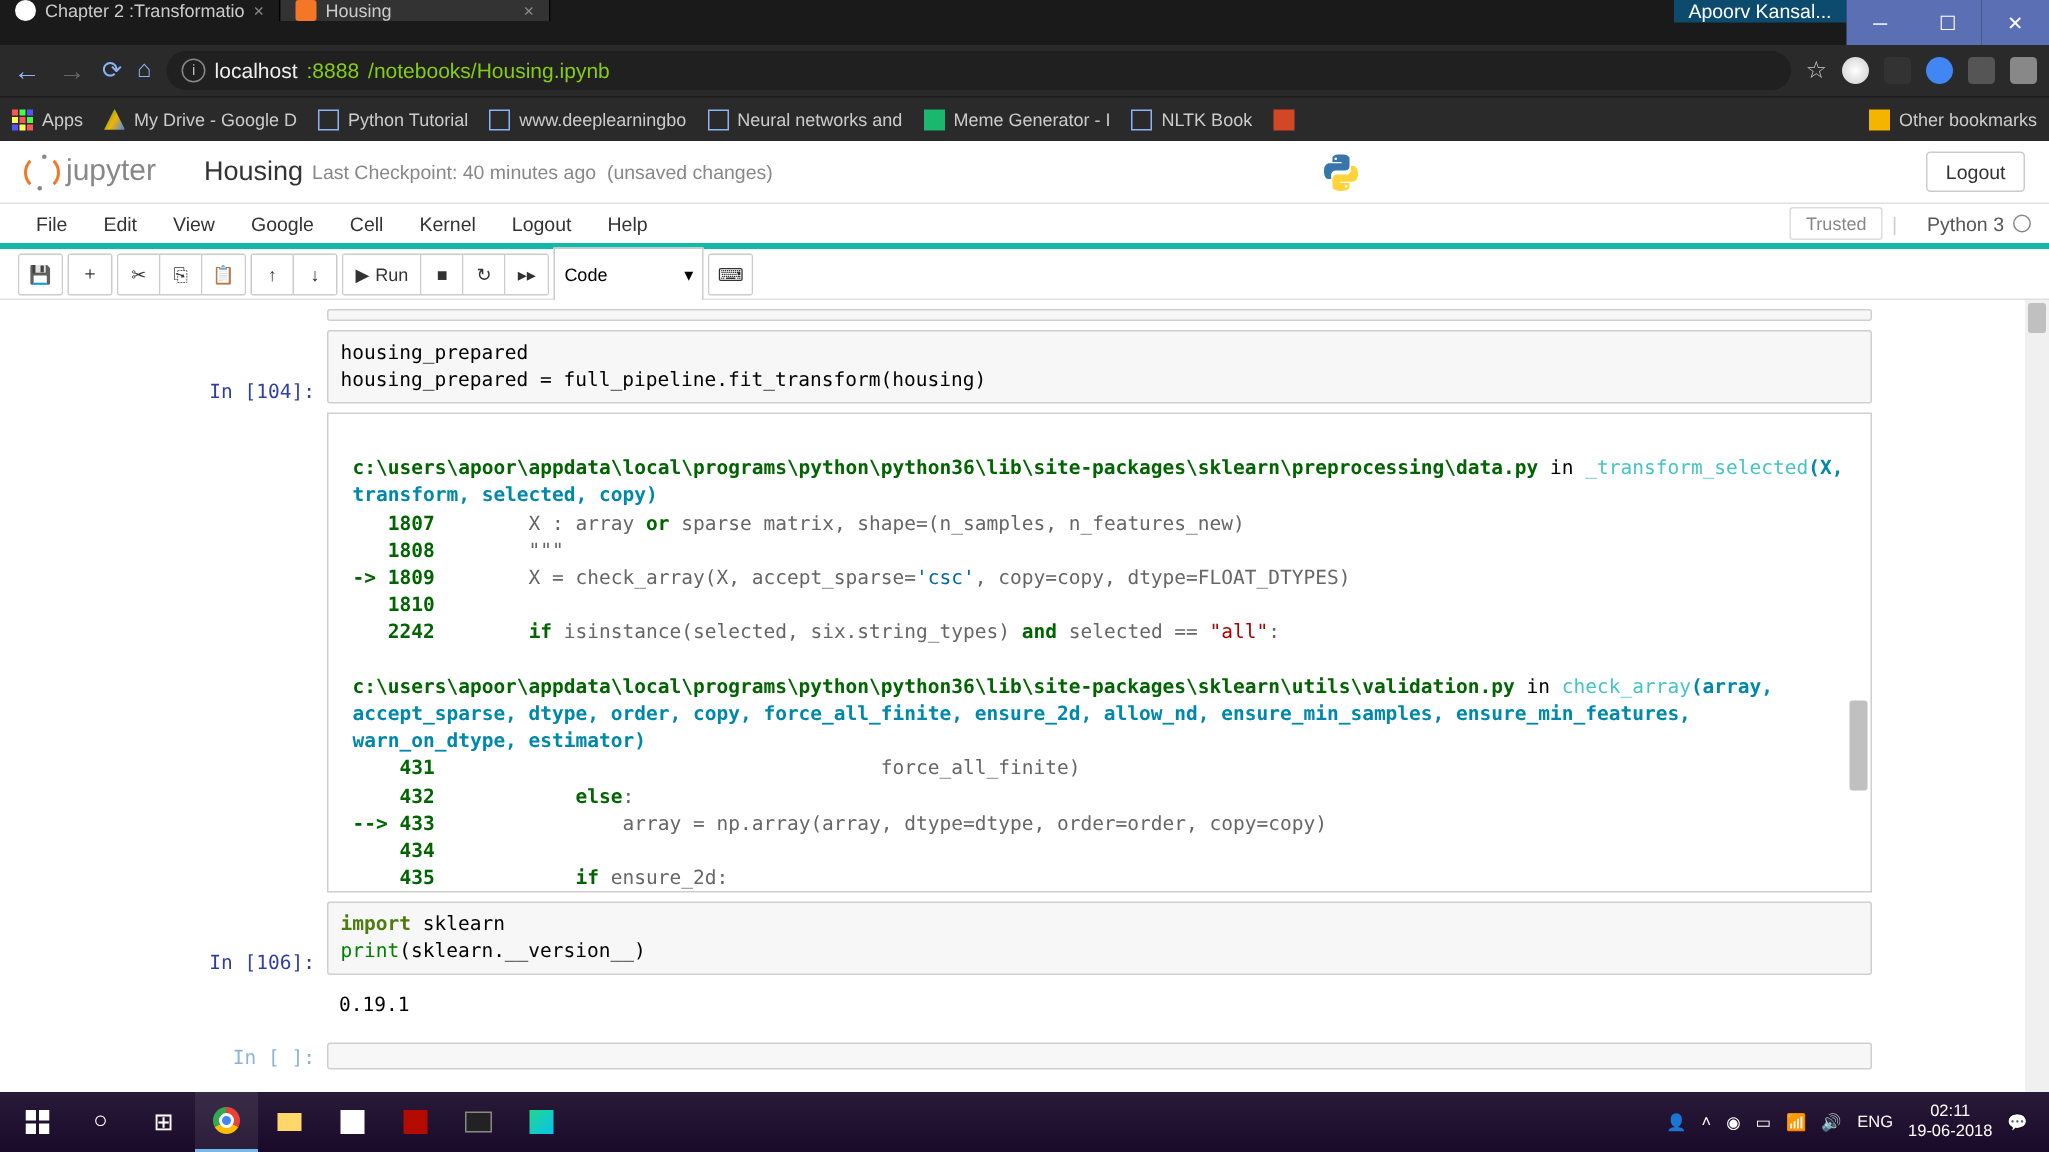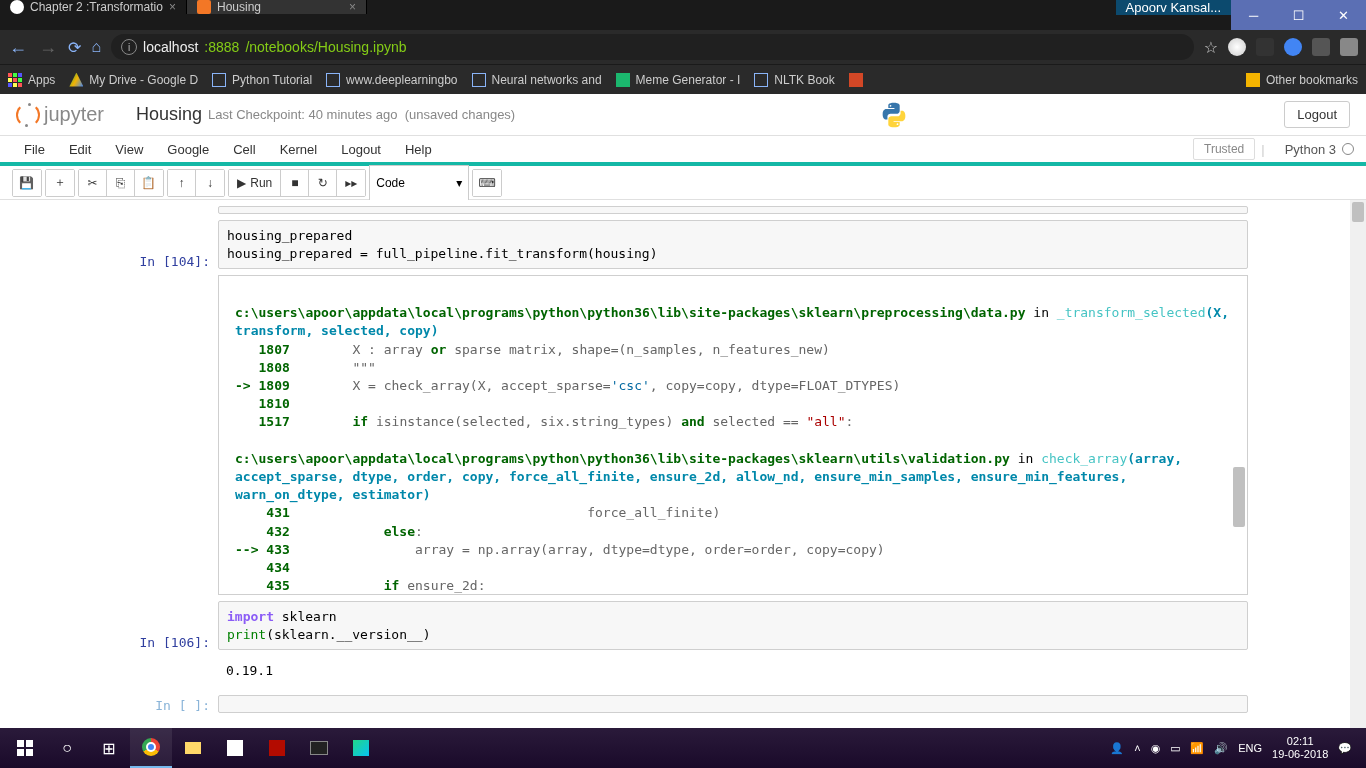--- a/index.html
+++ b/index.html
@@ -69,21 +69,21 @@
 .scrollbar-thumb { position: absolute; right: 2px; width: 12px; background: #c0c0c0; border-radius: 2px; }
 
 .cell { display: flex; margin-bottom: 6px; align-items: flex-end; }
 .prompt { width: 100px; text-align: right; padding: 6px 8px 0 0; font-family: monospace; font-size: 13px; color: #303F9F; flex-shrink: 0; }
 .input-area { flex: 1; border: 1px solid #cfcfcf; border-radius: 2px; background: #f7f7f7; padding: 6px 8px; font-family: monospace; font-size: 13px; line-height: 1.35; color: #000; }
 .output-area { flex: 1; padding: 6px 8px; font-family: monospace; font-size: 13px; line-height: 1.4; overflow: hidden; }
 .output-scroll { border: 1px solid #cfcfcf; position: relative; }
 .output-scroll .scrollbar-thumb { top: 60%; height: 60px; }
 
 
-.c-kw { color: #8b5cf6; font-weight: bold; }
+.c-kw { color: #4d7c0f; font-weight: bold; }
 .c-name { color: #000; }
 .c-builtin { color: #008000; }
 
 
 .tb-path { color: #006400; font-weight: bold; }
 .tb-func { color: #46C4C4; }
 .tb-lineno { color: #006400; font-weight: bold; }
 .tb-arrow { color: #006400; font-weight: bold; }
 .tb-args { color: #0088aa; font-weight: bold; }
 .tb-code { color: #666; }
@@ -270,21 +270,21 @@
 
       <div class="cell">
         <div class="prompt"></div>
         <div class="output-area output-scroll" style="height:320px;">
           <div style="padding:4px 8px; white-space:pre-wrap;">
 <span class="tb-path">c:\users\apoor\appdata\local\programs\python\python36\lib\site-packages\sklearn\preprocessing\data.py</span><span> in </span><span class="tb-func">_transform_selected</span><span class="tb-args">(X, transform, selected, copy)</span>
 <span class="tb-lineno">   1807</span><span class="tb-code">        X : array </span><span class="tb-kw">or</span><span class="tb-code"> sparse matrix, shape=(n_samples, n_features_new)</span>
 <span class="tb-lineno">   1808</span><span class="tb-code">        """</span>
 <span class="tb-arrow">-&gt; 1809</span><span class="tb-code">        X = check_array(X, accept_sparse=</span><span style="color:#0369a1">'csc'</span><span class="tb-code">, copy=copy, dtype=FLOAT_DTYPES)</span>
 <span class="tb-lineno">   1810</span>
-<span class="tb-lineno">   1517</span><span class="tb-code">        </span><span class="tb-kw">if</span><span class="tb-code"> isinstance(selected, six.string_types) </span><span class="tb-kw">and</span><span class="tb-code"> selected == </span><span style="color:#a00">"all"</span><span class="tb-code">:</span>
+<span class="tb-lineno">   2242</span><span class="tb-code">        </span><span class="tb-kw">if</span><span class="tb-code"> isinstance(selected, six.string_types) </span><span class="tb-kw">and</span><span class="tb-code"> selected == </span><span style="color:#a00">"all"</span><span class="tb-code">:</span>
 
 <span class="tb-path">c:\users\apoor\appdata\local\programs\python\python36\lib\site-packages\sklearn\utils\validation.py</span><span> in </span><span class="tb-func">check_array</span><span class="tb-args">(array, accept_sparse, dtype, order, copy, force_all_finite, ensure_2d, allow_nd, ensure_min_samples, ensure_min_features, warn_on_dtype, estimator)</span>
 <span class="tb-lineno">    431</span><span class="tb-code">                                      force_all_finite)</span>
 <span class="tb-lineno">    432</span><span class="tb-code">            </span><span class="tb-kw">else</span><span class="tb-code">:</span>
 <span class="tb-arrow">--&gt; 433</span><span class="tb-code">                array = np.array(array, dtype=dtype, order=order, copy=copy)</span>
 <span class="tb-lineno">    434</span>
 <span class="tb-lineno">    435</span><span class="tb-code">            </span><span class="tb-kw">if</span><span class="tb-code"> ensure_2d:</span>
 
 
           </div>

